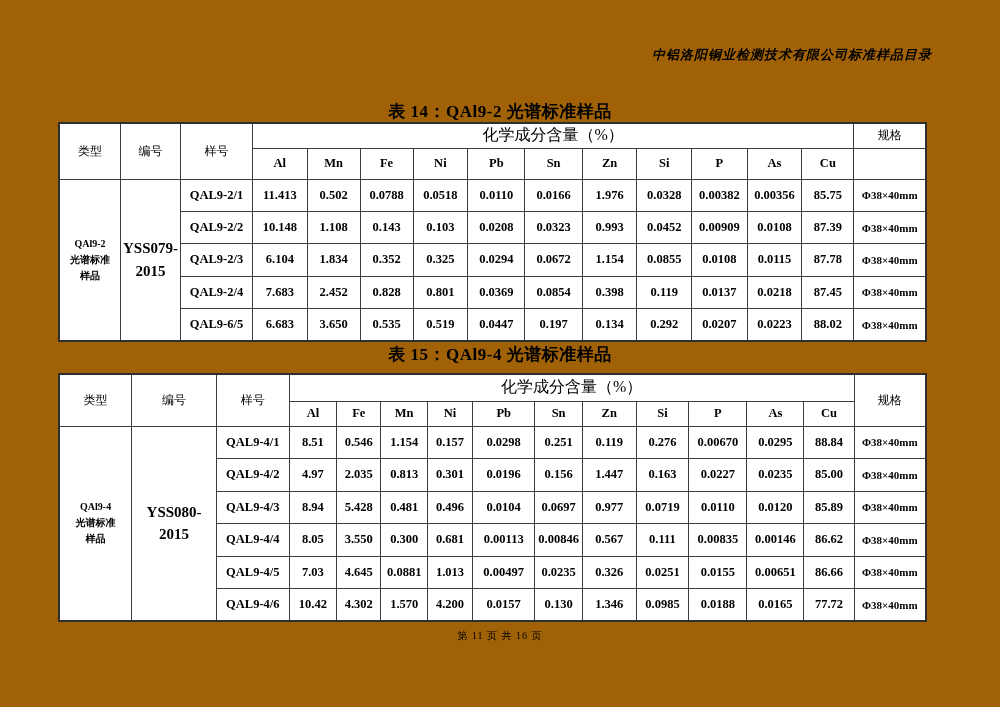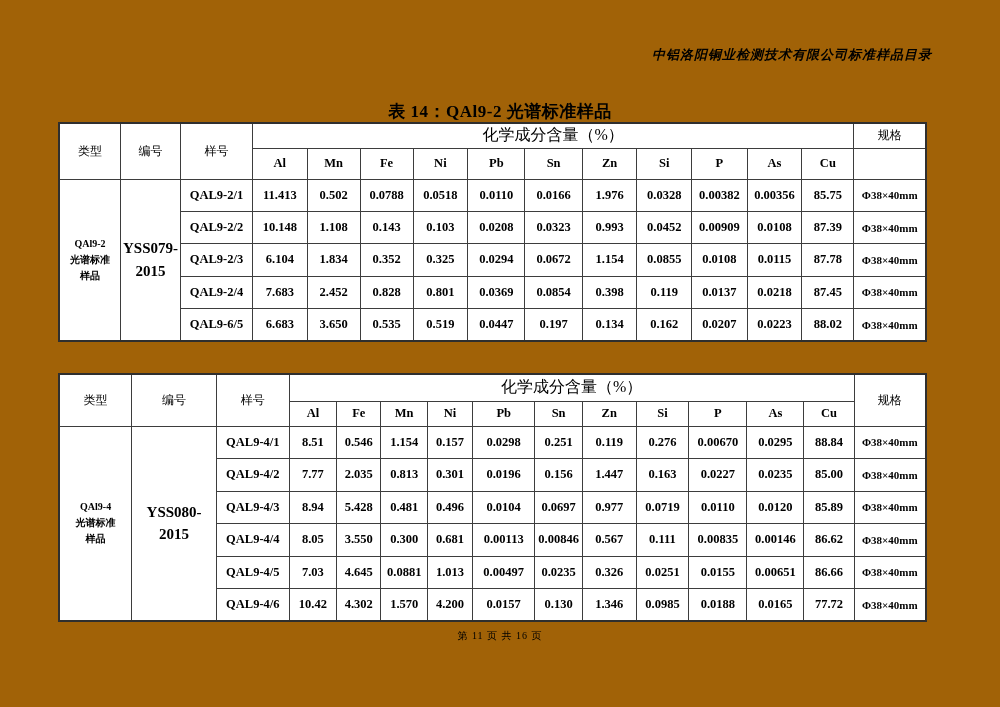--- a/index.html
+++ b/index.html
@@ -162,29 +162,30 @@
         </tr>
         <tr>
           <td class="sample">QAL9-6/5</td>
           <td class="val">6.683</td>
           <td class="val">3.650</td>
           <td class="val">0.535</td>
           <td class="val">0.519</td>
           <td class="val">0.0447</td>
           <td class="val">0.197</td>
           <td class="val">0.134</td>
-          <td class="val">0.162</td>
+          <td class="val">0.292</td>
           <td class="val">0.0207</td>
           <td class="val">0.0223</td>
           <td class="val">88.02</td>
           <td class="spec">Φ38×40mm</td>
         </tr>
       </tbody>
     </table>
 
+  <div class="table-title title-15">表 15：QAl9-4 光谱标准样品</div>
 
   <table class="tbl tbl-1">
       <colgroup>
         <col style="width: 8.4%;">
         <col style="width: 9.8%;">
         <col style="width: 8.4%;">
         <col style="width: 5.5%;">
         <col style="width: 5.1%;">
         <col style="width: 5.4%;">
         <col style="width: 5.2%;">
@@ -232,21 +233,21 @@
           <td class="val">0.251</td>
           <td class="val">0.119</td>
           <td class="val">0.276</td>
           <td class="val">0.00670</td>
           <td class="val">0.0295</td>
           <td class="val">88.84</td>
           <td class="spec">Φ38×40mm</td>
         </tr>
         <tr>
           <td class="sample">QAL9-4/2</td>
-          <td class="val">7.77</td>
+          <td class="val">4.97</td>
           <td class="val">2.035</td>
           <td class="val">0.813</td>
           <td class="val">0.301</td>
           <td class="val">0.0196</td>
           <td class="val">0.156</td>
           <td class="val">1.447</td>
           <td class="val">0.163</td>
           <td class="val">0.0227</td>
           <td class="val">0.0235</td>
           <td class="val">85.00</td>

